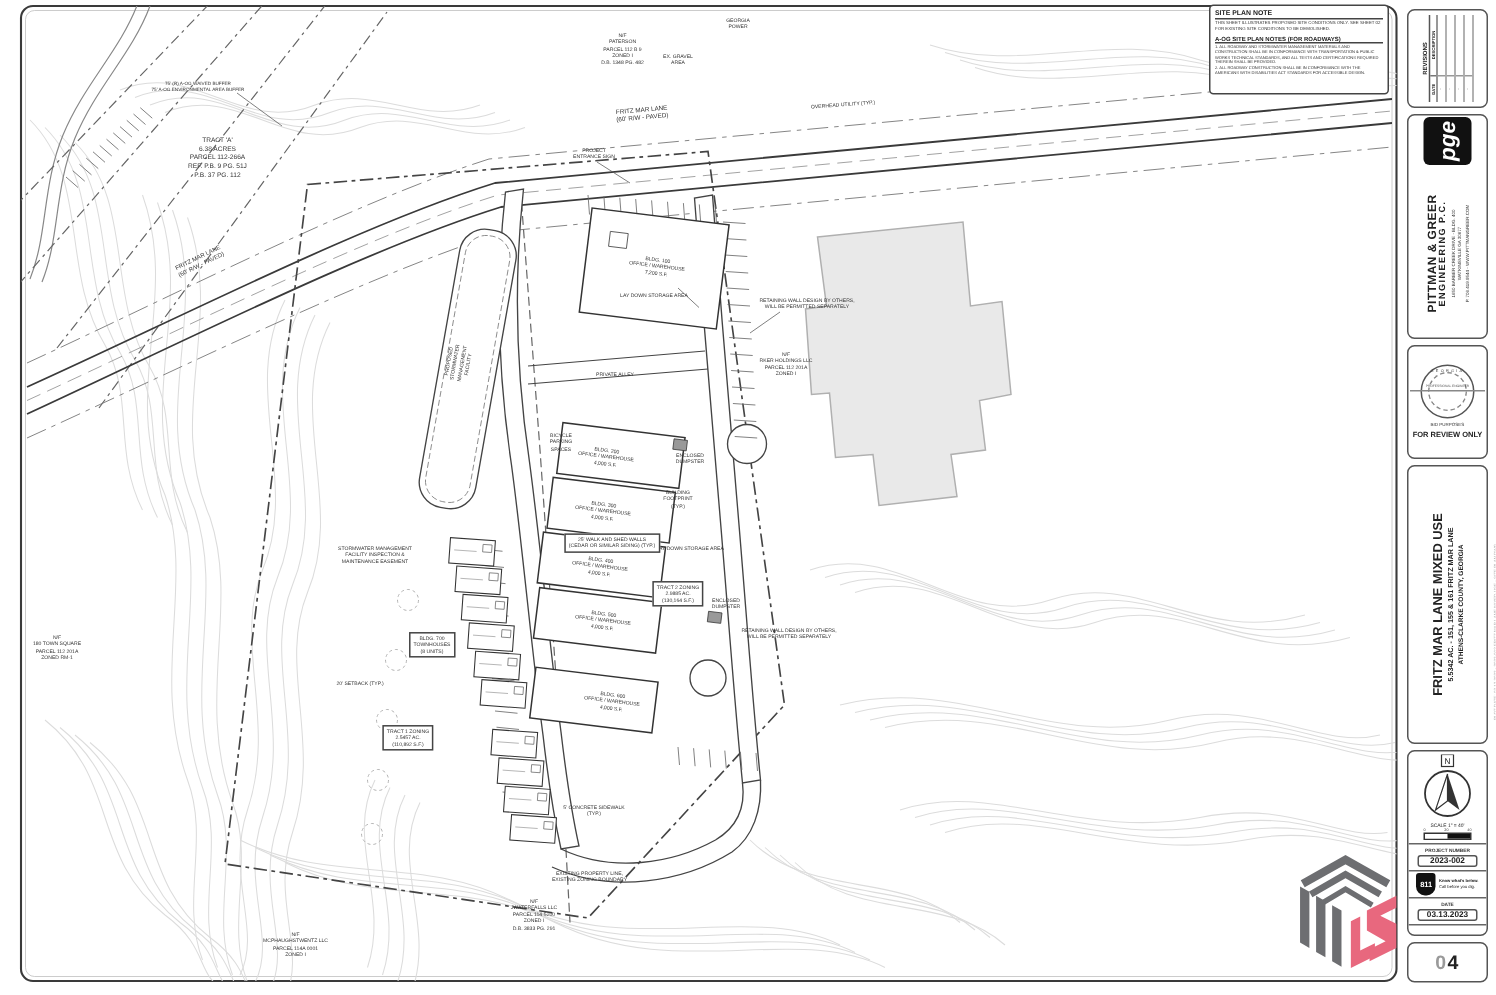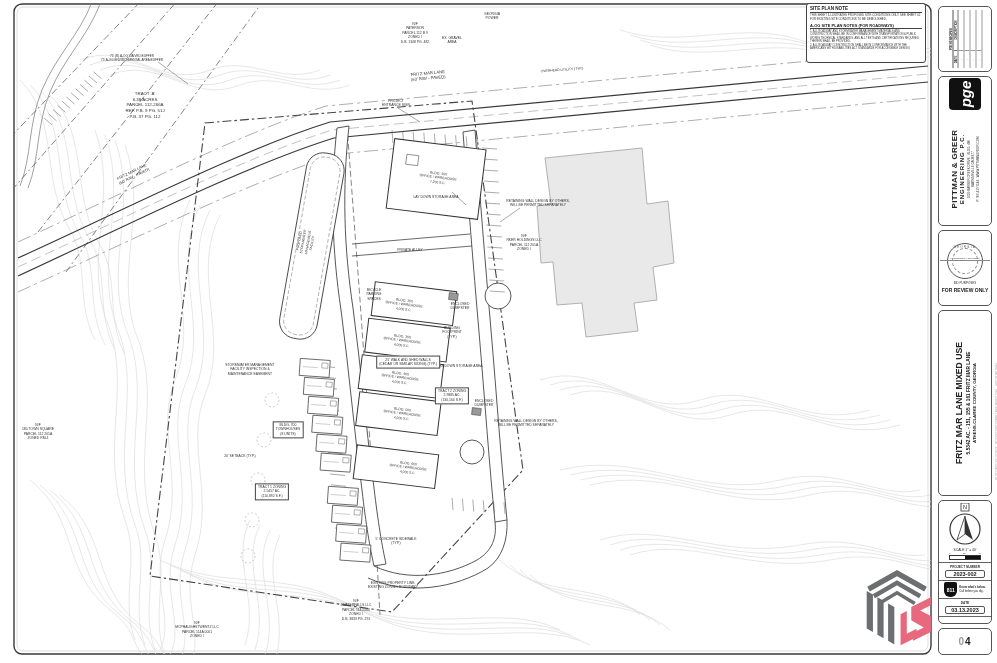--- a/index.html
+++ b/index.html
@@ -67,21 +67,21 @@
   .scale-bar{height:3px;margin:0 8px;border:.5px solid #333;display:flex;}
   .scale-bar .half{width:50%;height:100%;}
   .call-row{display:flex;align-items:center;justify-content:center;gap:2px;padding:1px 0;}
   .shield{width:13px;height:15px;background:#111;border-radius:2px 2px 6px 6px;color:#fff;
           font-size:5px;font-weight:bold;display:flex;align-items:center;justify-content:center;}
   .call-text{text-align:left;font-size:2.8px;line-height:1.2;}
   .call-text .b{font-weight:bold;}
   .sheet-title{font-size:8px;font-weight:bold;padding:6px 0;}
   
   #p-num{top:628px;height:27px;display:flex;align-items:center;justify-content:center;}
-  .sheet-num{font-size:10px;font-weight:bold;letter-spacing:1px;}
+  .sheet-num{font-size:13px;font-weight:bold;letter-spacing:1px;}
   .sheet-num::first-letter{color:#9a9a9a;}
   
   #plot-stamp{position:absolute;left:995px;top:480px;transform:rotate(-90deg);transform-origin:left top;
               font-size:3px;color:#aaa;white-space:nowrap;z-index:5;}
   
   #watermark{position:absolute;left:856px;top:554px;z-index:6;}
 </style>
 </head>
 <body>
 

